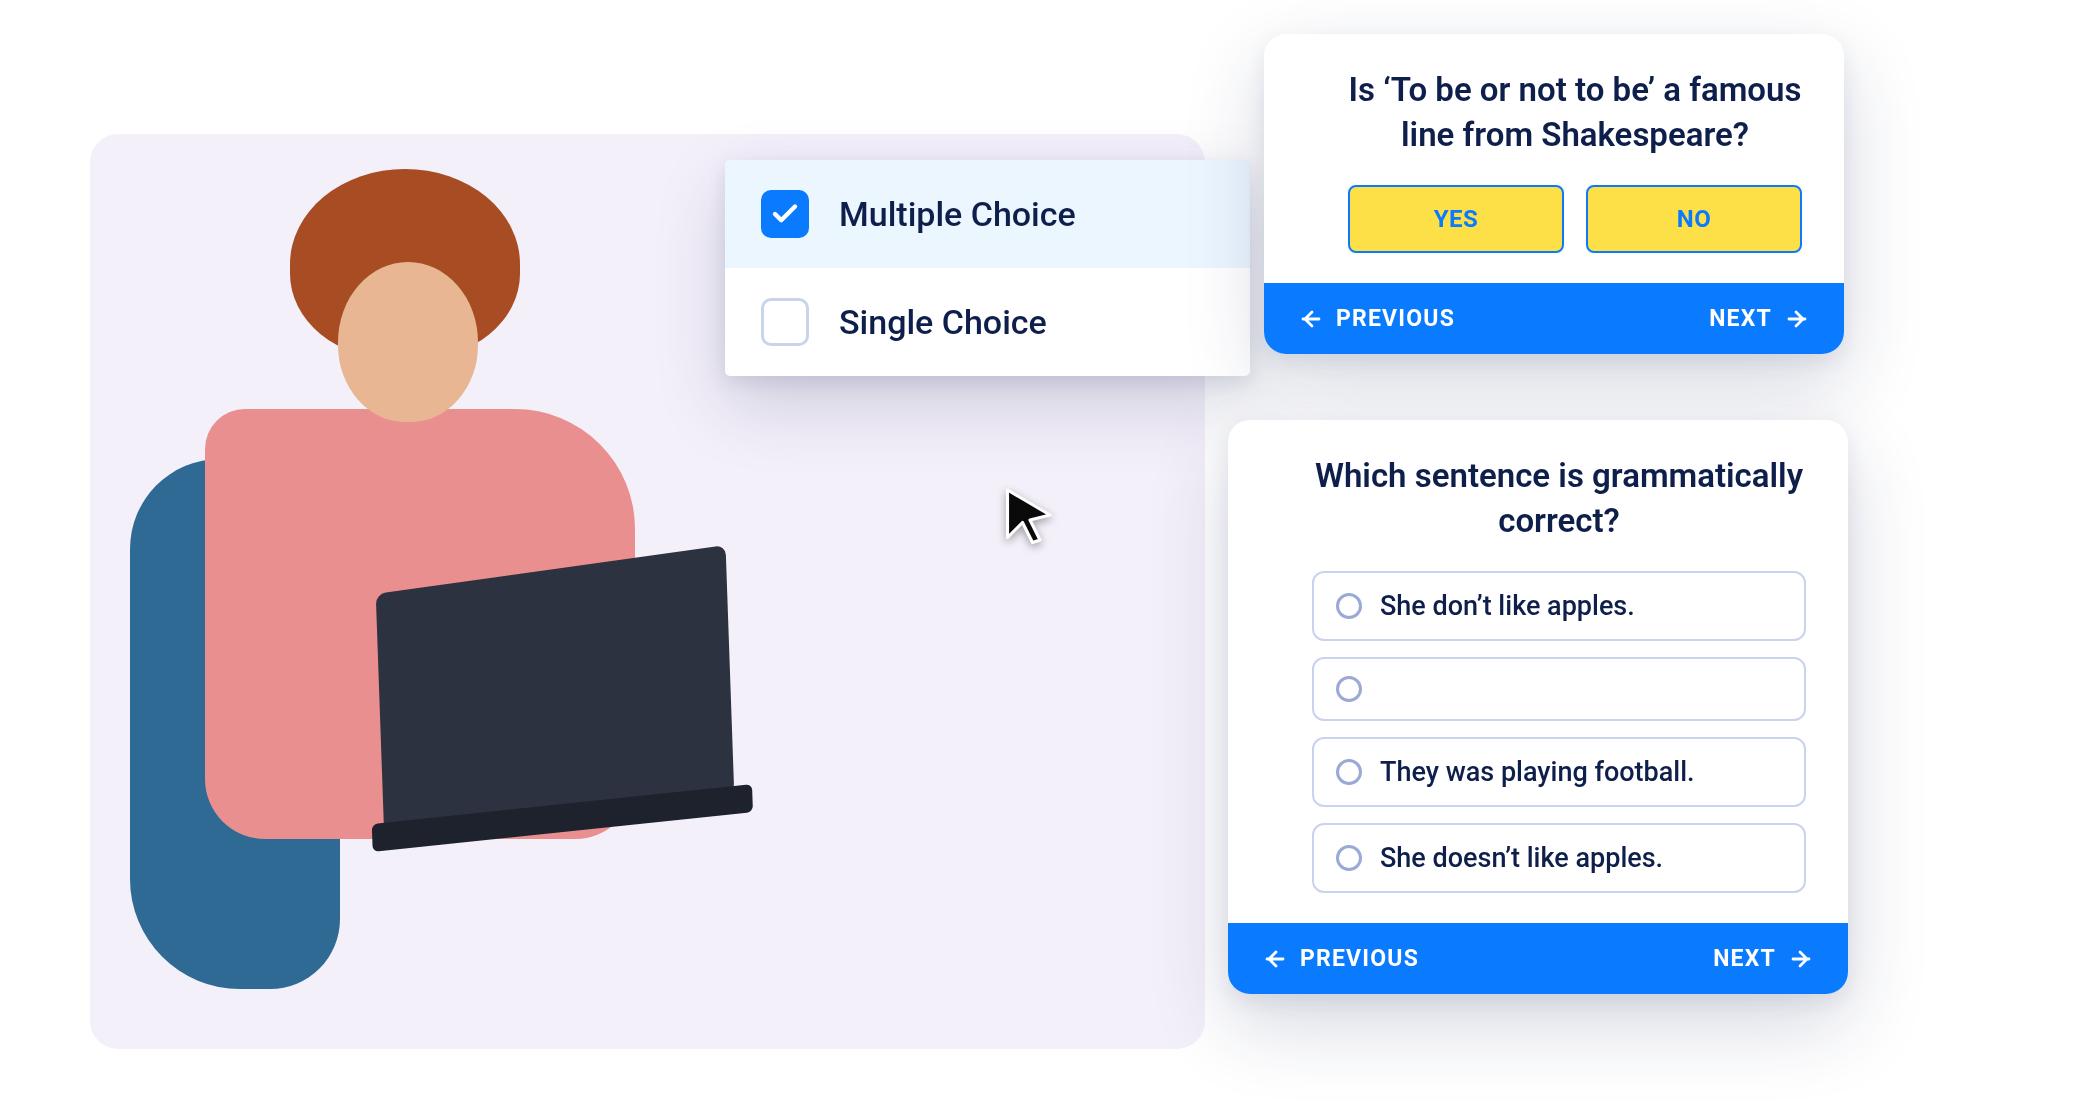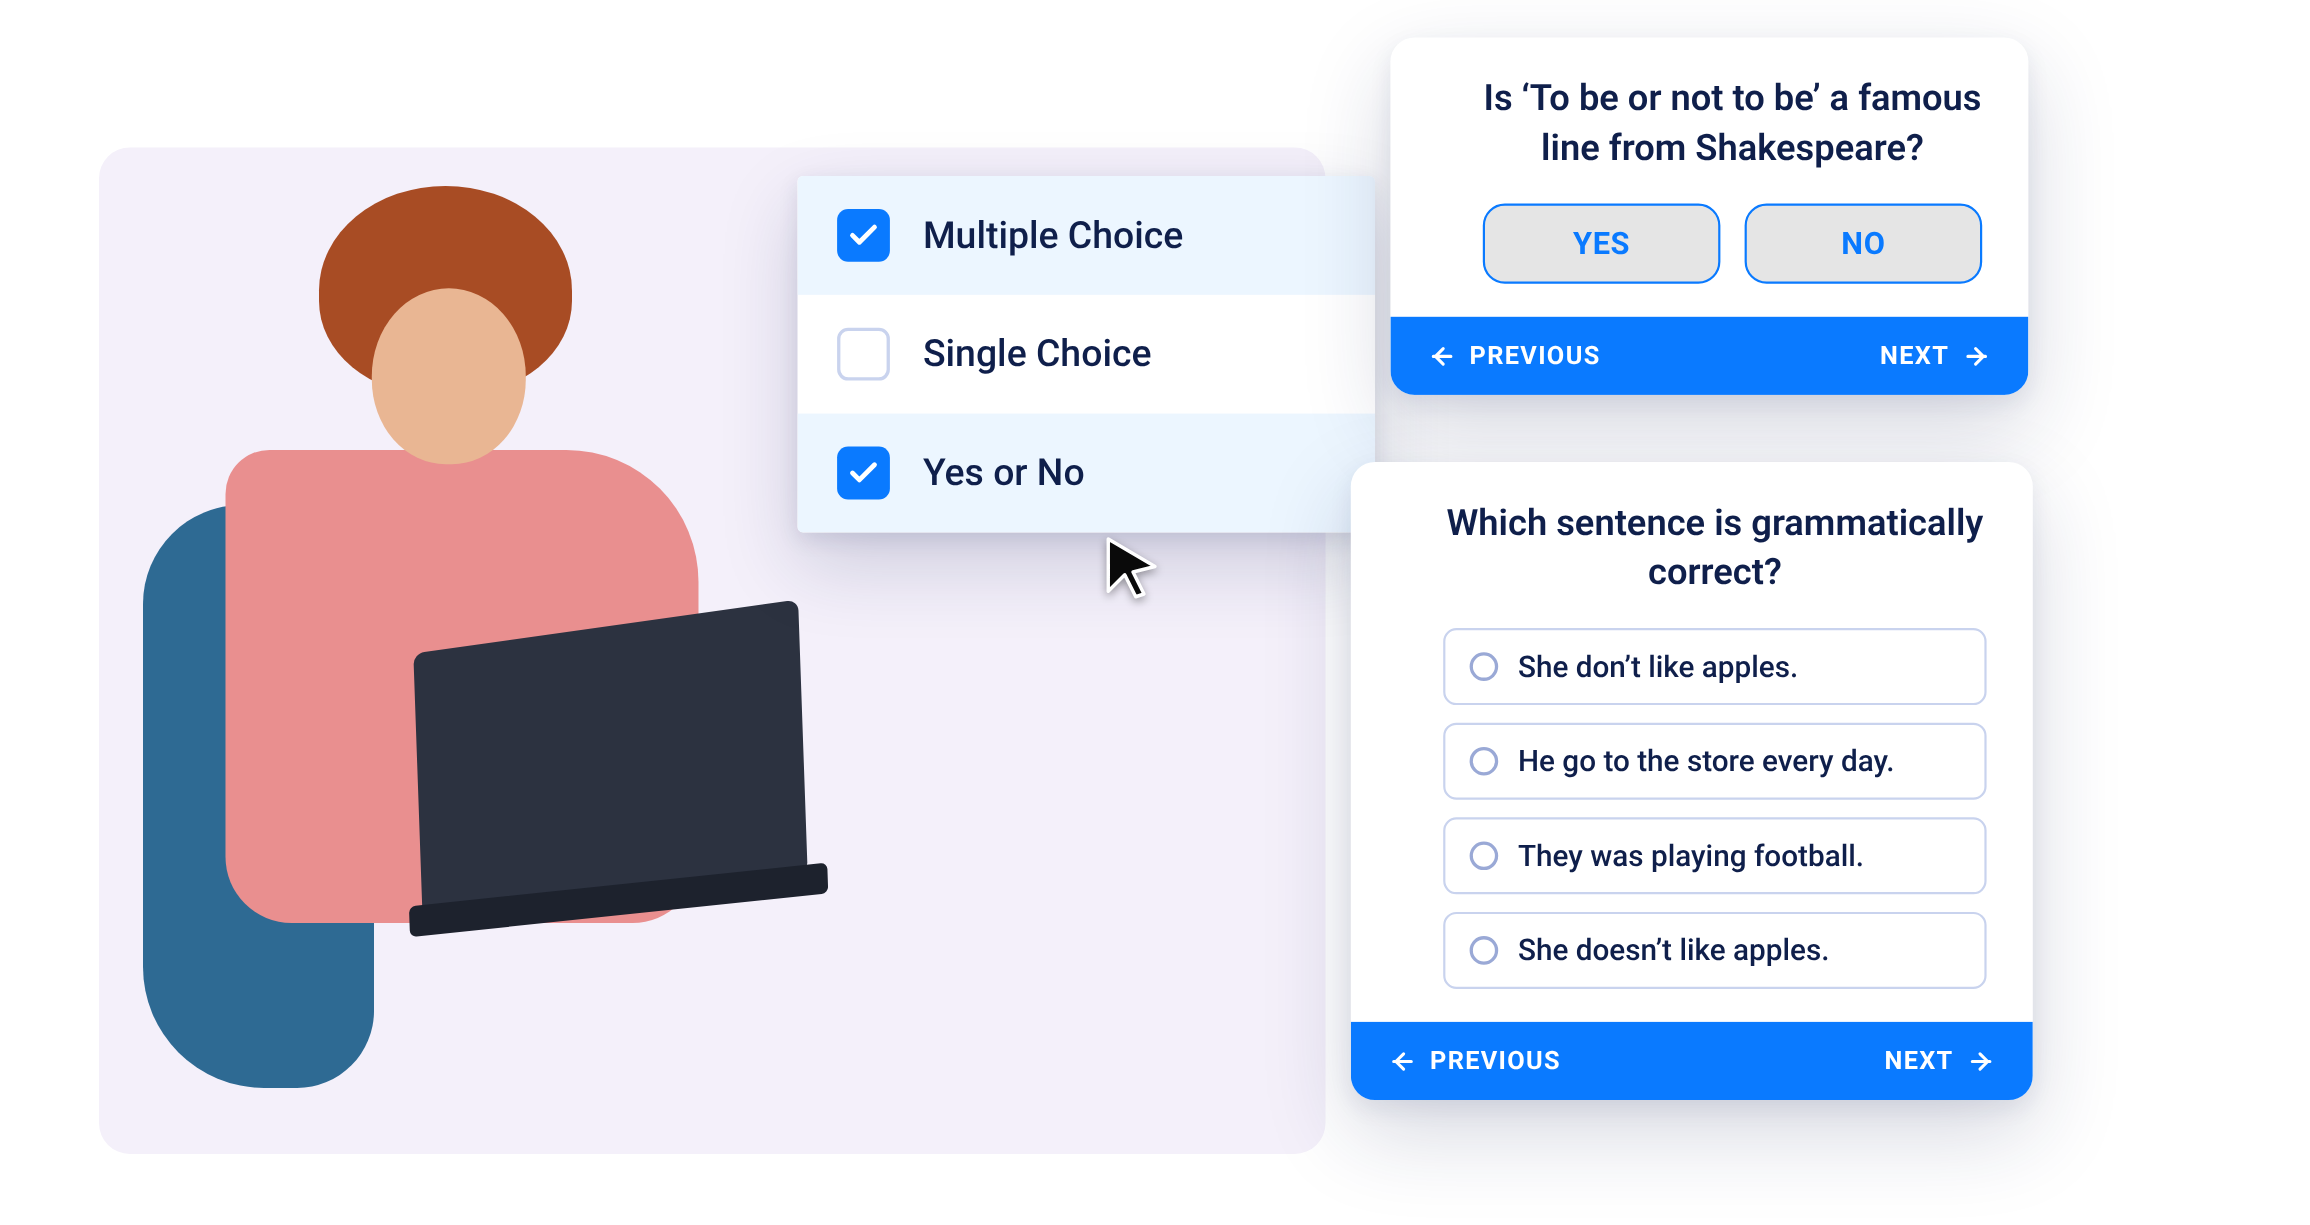--- a/index.html
+++ b/index.html
@@ -124,26 +124,26 @@
     font-weight: 600;
     color: #0f1f4b;
     line-height: 1.35;
     margin-bottom: 28px;
   }
   .yn-row { display: flex; gap: 22px; }
   .yn-btn {
     flex: 1;
     border: 2.5px solid #0a7aff;
     color: #0a7aff;
-    background: #e5e5e5;
+    background: #fde047;
     font-weight: 700;
-    font-size: 28px;
+    font-size: 24px;
     letter-spacing: 0.5px;
     padding: 18px 0;
-    border-radius: 20px;
+    border-radius: 8px;
     text-align: center;
     cursor: pointer;
   }
   .nav-bar {
     background: #0a7aff;
     color: #fff;
     display: flex;
     justify-content: space-between;
     align-items: flex-start;
     padding: 22px 34px;
@@ -196,28 +196,20 @@
       <svg viewBox="0 0 24 24" fill="none">
           <path d="M4 12l5 5L20 6" stroke="#fff" stroke-width="3.5" stroke-linecap="round" stroke-linejoin="round"></path>
         </svg>
     </div>
     <span>Multiple Choice</span>
   </div>
   <div class="option-row">
     <div class="chk off"></div>
     <span>Single Choice</span>
   </div>
-  <div class="option-row selected">
-    <div class="chk on">
-      <svg viewBox="0 0 24 24" fill="none">
-          <path d="M4 12l5 5L20 6" stroke="#fff" stroke-width="3.5" stroke-linecap="round" stroke-linejoin="round"></path>
-        </svg>
-    </div>
-    <span>Yes or No</span>
-  </div>
 </div>
 
 <div class="cursor">
   <svg viewBox="0 0 48 48" width="60" height="60">
     <path d="M6 4 L40 24 L24 28 L32 44 L26 46 L18 30 L6 42 Z" fill="#0a0a0a" stroke="#ffffff" stroke-width="2.5" stroke-linejoin="round"></path>
   </svg>
 </div>
 
 <div class="card card-yesno">
   <div class="body">
@@ -246,21 +238,20 @@
 <div class="card card-grammar">
   <div class="body">
     <div class="question">Which sentence is grammatically correct?</div>
     <div class="radio-list">
       <div class="radio-opt">
         <div class="radio-circle"></div>
         <span>She don’t like apples.</span>
       </div>
       <div class="radio-opt">
         <div class="radio-circle"></div>
-        <span>He go to the store every day.</span>
       </div>
       <div class="radio-opt">
         <div class="radio-circle"></div>
         <span>They was playing football.</span>
       </div>
       <div class="radio-opt">
         <div class="radio-circle"></div>
         <span>She doesn’t like apples.</span>
       </div>
     </div>

